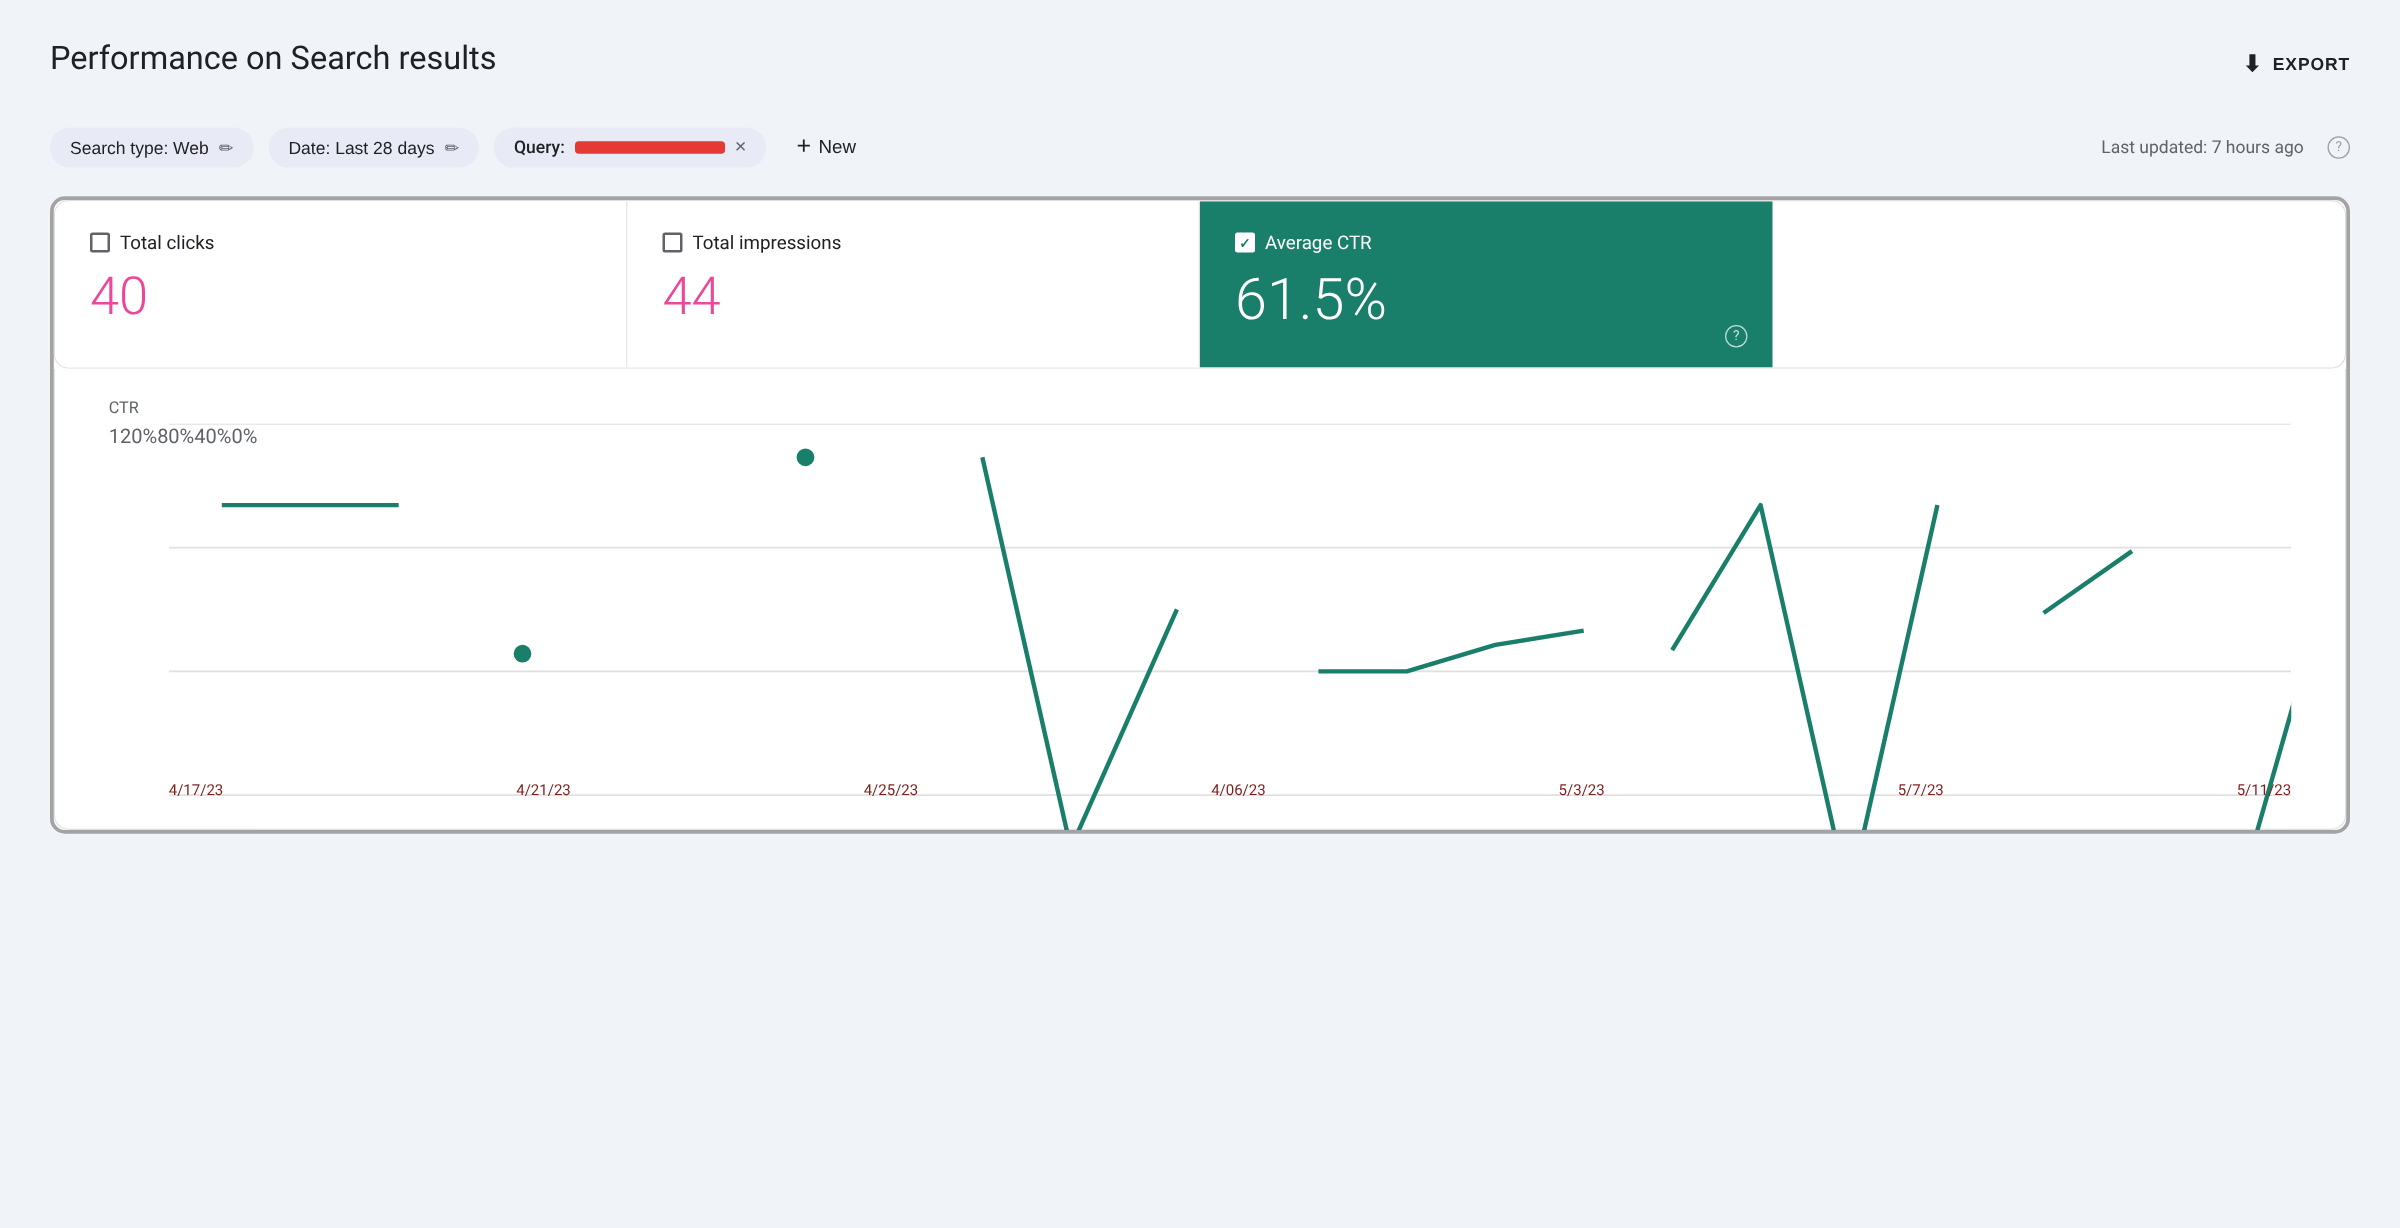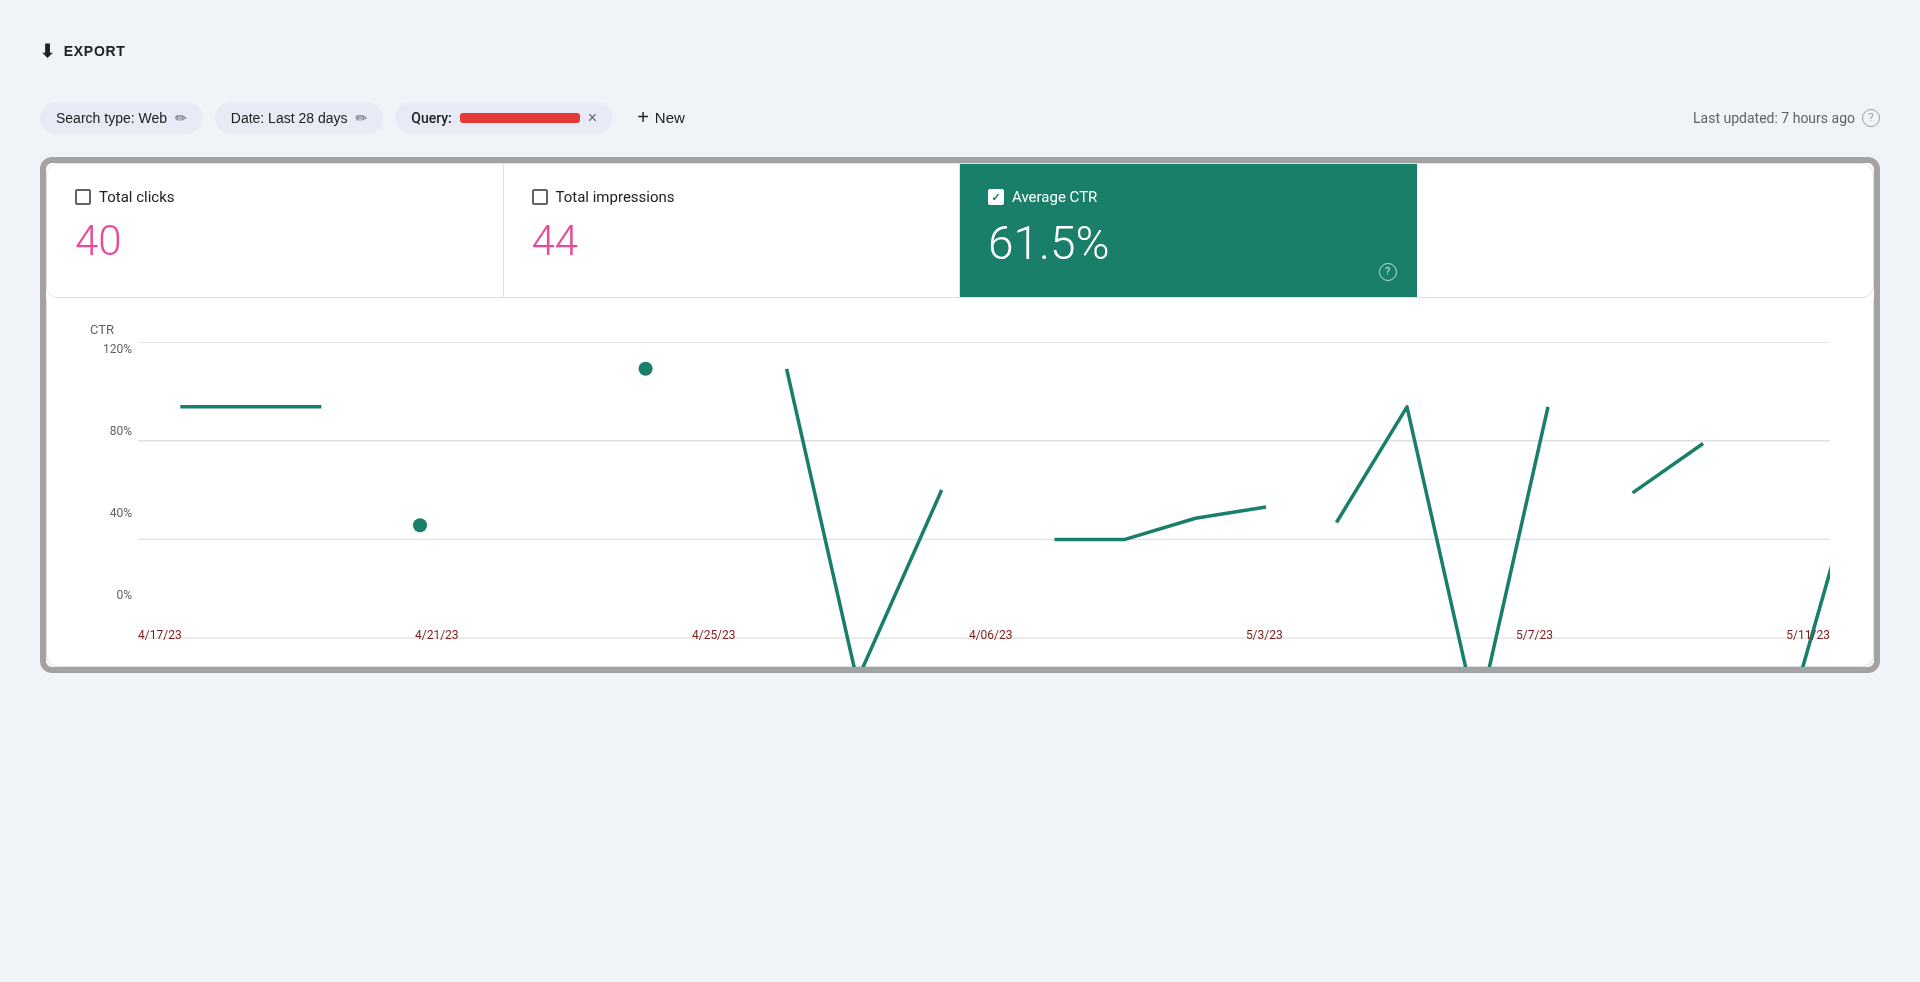--- a/index.html
+++ b/index.html
@@ -102,21 +102,21 @@
       background: none;
       border: none;
       padding: 8px 12px;
     }
     .last-updated {
       margin-left: auto;
       font-size: 14px;
       color: #5f6368;
       display: flex;
       align-items: center;
-      gap: 7px;
+      gap: 19px;
     }
     .help-icon {
       display: inline-flex;
       align-items: center;
       justify-content: center;
       width: 18px;
       height: 18px;
       border-radius: 50%;
       border: 1.5px solid #9aa0a6;
       font-size: 11px;
@@ -236,32 +236,33 @@
       justify-content: space-between;
       font-size: 12px;
       color: #7f1d1d;
     }
     .chart-y-labels {
       position: absolute;
       left: 0;
       top: 20px;
       bottom: 40px;
       display: flex;
-      flex-direction: column;
+      flex-direction: row;
       justify-content: space-between;
-      font-size: 12px;
+      font-size: 16px;
       color: #5f6368;
       text-align: right;
       width: 42px;
     }
   </style>
 </head>
 <body>
 
 <div class="page-header">
+  <h1 class="page-title">Performance on Search results</h1>
   <button class="export-btn">
     <span class="export-icon">⬇</span>
     <span>EXPORT</span>
   </button>
 </div>
 
 <div class="filter-bar">
   <button class="filter-chip">
     <span>Search type: Web</span>
     <span class="edit-icon">✏</span>
@@ -278,21 +279,21 @@
   <button class="new-btn">
     <span style="font-size:20px;font-weight:300;">+</span>
     <span>New</span>
   </button>
   <div class="last-updated">
     <span>Last updated: 7 hours ago</span>
     <span class="help-icon">?</span>
   </div>
 </div>
 
-<div style="background:#fff; border-radius:12px; border:6px solid #a3a3a3; overflow:hidden;">
+<div style="background:#fff; border-radius:12px; border:3px solid #a3a3a3; overflow:hidden;">
   <div class="metrics-container" id="metrics-grid">
   <div class="metric-card">
         <div class="metric-label-row">
           <div class="metric-checkbox"></div>
           <span class="metric-label">Total clicks</span>
         </div>
         <div class="metric-value">40</div>
         <div class="metric-help"><span class="help-icon">?</span></div>
       </div>
       <div class="metric-card">

